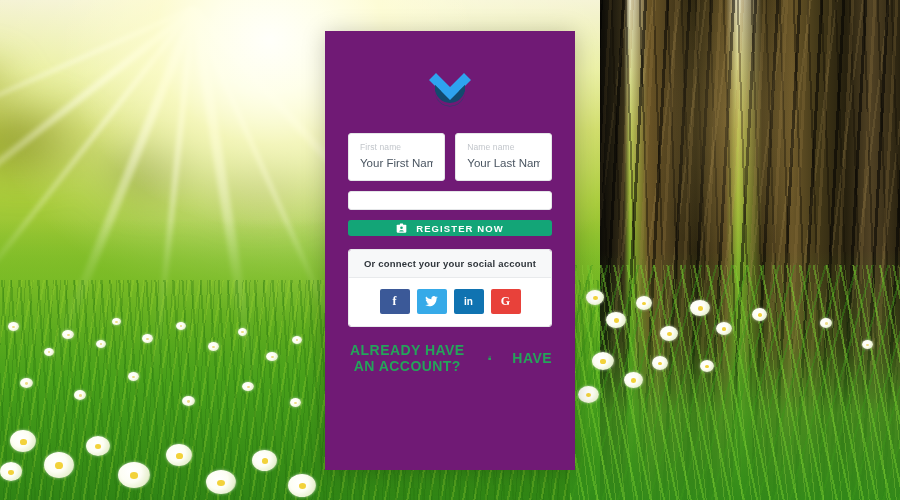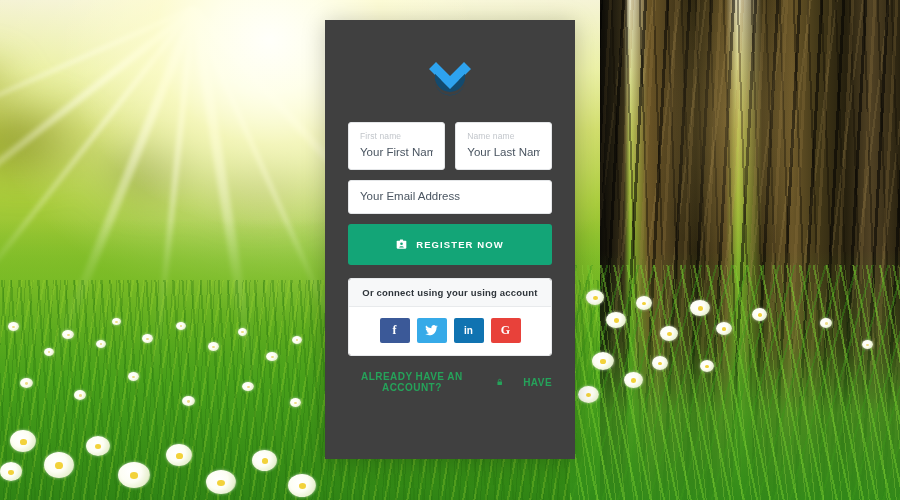--- a/index.html
+++ b/index.html
@@ -193,24 +193,24 @@
     width: 26%; height: 26%;
     border-radius: 50%;
     background: #f2d23a;
   }
   .flower.small::after { background: #eddd86; }
 
   
   .card {
     position: absolute;
     left: 325px;
-    top: 20px;
+    top: 31px;
     width: 250px;
     height: 439px;
-    background: #404040;
+    background: #701a75;
     box-shadow: 0 2px 22px rgba(0,0,0,.22);
   }
 
   .logo-wrap {
     display: flex;
     justify-content: center;
     align-items: center;
     padding-top: 36px;
     padding-bottom: 22px;
   }
@@ -258,21 +258,21 @@
   .btn-register {
     display: flex;
     align-items: center;
     justify-content: center;
     gap: 9px;
     width: 100%;
     box-sizing: border-box;
     background: #13a577;
     border: none;
     border-radius: 3px;
-    height: 41px;
+    height: 16px;
     margin-top: 5px;
     cursor: pointer;
     color: #fff;
     font-size: 9.5px;
     font-weight: bold;
     letter-spacing: 1.1px;
     font-family: "Liberation Sans", sans-serif;
   }
   .btn-register svg { display: block; }
 
@@ -310,21 +310,21 @@
     cursor: pointer;
     color: #fff;
     font-weight: bold;
     font-size: 12px;
     font-family: "Liberation Serif", serif;
   }
 
   .login-line {
     text-align: center;
     margin-top: 15px;
-    font-size: 10px;
+    font-size: 14px;
     font-weight: bold;
     letter-spacing: .45px;
     color: #25a35a;
     display: flex;
     align-items: center;
     justify-content: center;
     gap: 21px;
     cursor: pointer;
   }
   .lock-icon { display: inline-block; }
@@ -427,35 +427,34 @@
           <div class="field-value">Your First Name</div>
         </div>
         <div class="field">
           <div class="field-label">Name name</div>
           <div class="field-value">Your Last Name</div>
         </div>
       </div>
 
 
       <div class="field">
-        <div class="field-value">Your Email Address</div>
       </div>
 
       <button class="btn-register">
         <svg width="11" height="11" viewBox="0 0 16 16">
           <rect x="1" y="2.5" width="14" height="11.5" rx="1.2" fill="#ffffff"></rect>
           <rect x="5.6" y="0.8" width="4.8" height="2.6" rx="0.8" fill="#ffffff"></rect>
           <circle cx="8" cy="7" r="1.9" fill="#13a577"></circle>
           <path d="M4.6 12.2 C5 9.9 11 9.9 11.4 12.2 Z" fill="#13a577"></path>
         </svg>
         <span>REGISTER NOW</span>
       </button>
 
       <div class="social-box">
-        <div class="social-head">Or connect using your using account</div>
+        <div class="social-head">Or connect your your social account</div>
         <div class="social-body">
           <button class="social-btn" style="background:#3b5998">
             <span>f</span>
           </button>
           <button class="social-btn" style="background:#36aae8">
             <svg width="13" height="11" viewBox="0 0 16 14">
               <path d="M16 1.7c-.6.26-1.2.44-1.9.52.68-.4 1.2-1.05 1.45-1.82-.64.38-1.35.65-2.1.8A3.28 3.28 0 0 0 11.1 0C9.3 0 7.83 1.47 7.83 3.28c0 .26.03.5.08.74A9.3 9.3 0 0 1 1.11.6 3.27 3.27 0 0 0 2.13 4.98a3.25 3.25 0 0 1-1.48-.41v.04c0 1.59 1.13 2.92 2.63 3.22a3.3 3.3 0 0 1-1.48.06 3.28 3.28 0 0 0 3.06 2.28A6.58 6.58 0 0 1 0 11.53 9.27 9.27 0 0 0 5.03 13c6.04 0 9.34-5 9.34-9.34l-.01-.42A6.66 6.66 0 0 0 16 1.7z" fill="#ffffff"></path>
             </svg>
           </button>
           <button class="social-btn" style="background:#1073b1">

